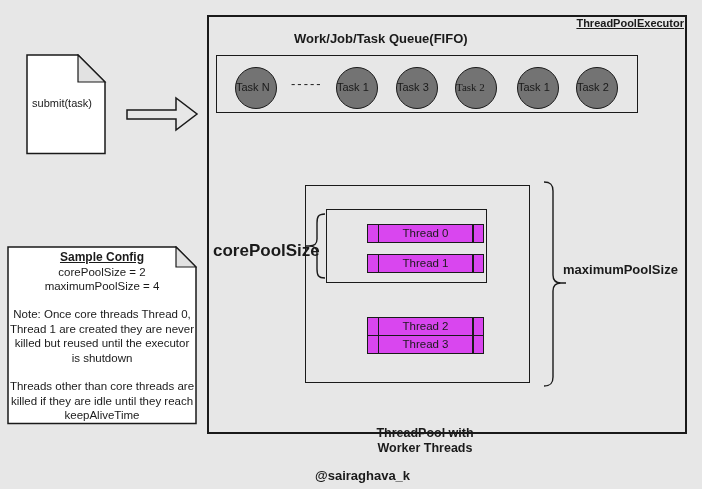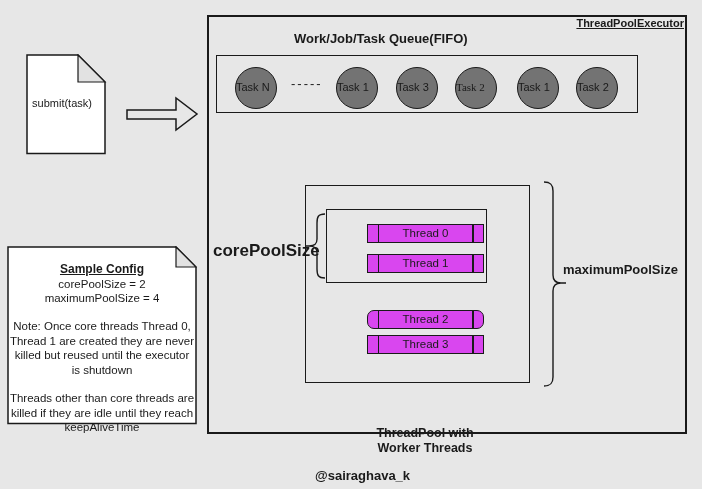--- a/index.html
+++ b/index.html
@@ -88,21 +88,21 @@
     text-align: center; font-size: 12.5px; font-weight: bold;
     line-height: 15px;
     margin-top: 41px;
   }
 
   
   .note-shape { left: 7px; top: 246px; width: 190px; height: 179px; }
   .note-content {
     left: 7px; top: 249px; width: 190px;
     text-align: center; font-size: 11.5px; line-height: 14px;
-    padding: 12px 2px;
+    padding: 0 2px;
   }
   .note-title { font-size: 12px; font-weight: bold; line-height: 16px; }
   .note-para { margin-top: 14px; line-height: 14.5px; }
 
   .footer-handle {
     left: 315px; top: 468px;
     font-size: 13px; font-weight: bold;
   }
   svg { display: block; }
 </style>
@@ -145,21 +145,21 @@
   </svg>
   <div class="abs core-label">corePoolSize</div>
 
   <svg class="abs brace-svg" style="left:542px;top:181px;" width="26" height="206" viewBox="0 0 26 206">
     <path d="M2,1 C9,1 11,4 11,10 L11,94 C11,99 13,102 19,102 L24,102 M19,102 C13,102 11,105 11,110 L11,196 C11,202 9,205 2,205" fill="none" stroke="#1a1a1a" stroke-width="1.4"></path>
   </svg>
   <div class="abs max-label">maximumPoolSize</div>
 
   <div class="thread-row" style="top:224px;">Thread 0</div>
   <div class="thread-row" style="top:254px;">Thread 1</div>
-  <div class="thread-row" style="top:310px;border-radius:7px;">Thread 2</div>
+  <div class="thread-row" style="top:317px;">Thread 2</div>
   <div class="thread-row" style="top:335px;">Thread 3</div>
 
   <div class="abs pool-caption">
     <div>ThreadPool with</div>
     <div>Worker Threads</div>
   </div>
 
   <div class="abs note-shape">
     <svg width="190" height="179" viewBox="0 0 190 179">
       <path d="M1,1 L169,1 L189,21 L189,177.5 L1,177.5 Z" fill="#ffffff" stroke="#1a1a1a" stroke-width="1.5"></path>

